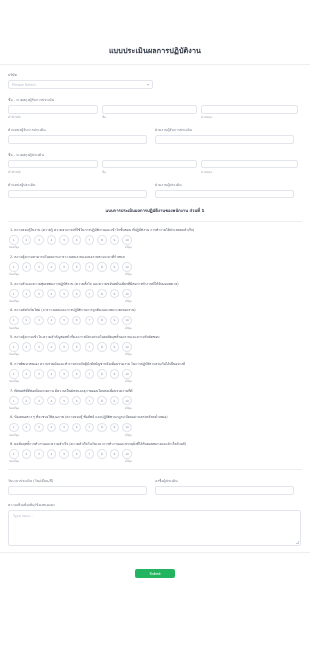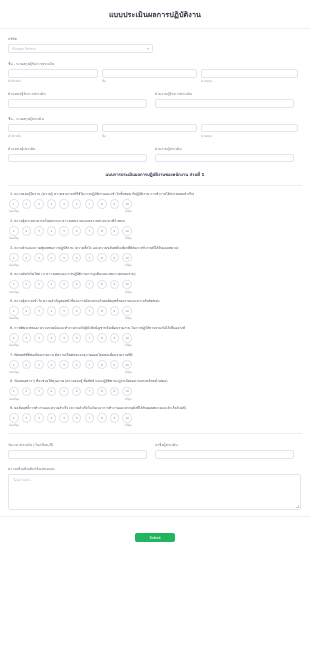--- a/index.html
+++ b/index.html
@@ -5,21 +5,21 @@
   * { box-sizing: border-box; }
   html, body { margin: 0; padding: 0; }
   body {
     width: 310px;
     height: 659px;
     background: #ffffff;
     font-family: "DejaVu Sans", "Liberation Sans", sans-serif;
     color: #3c4257;
     overflow: hidden;
   }
-  .page { width: 310px; height: 564px; position: relative; background: #fff; }
+  .page { width: 310px; height: 564px; position: relative; background: #fff; margin-top: 36px; }
 
   .title-bar {
     padding: 9px 0 8px 0;
     text-align: center;
     border-bottom: 1px solid #ededf2;
   }
   .title {
     font-size: 7.2px;
     font-weight: 700;
     color: #2f3545;

